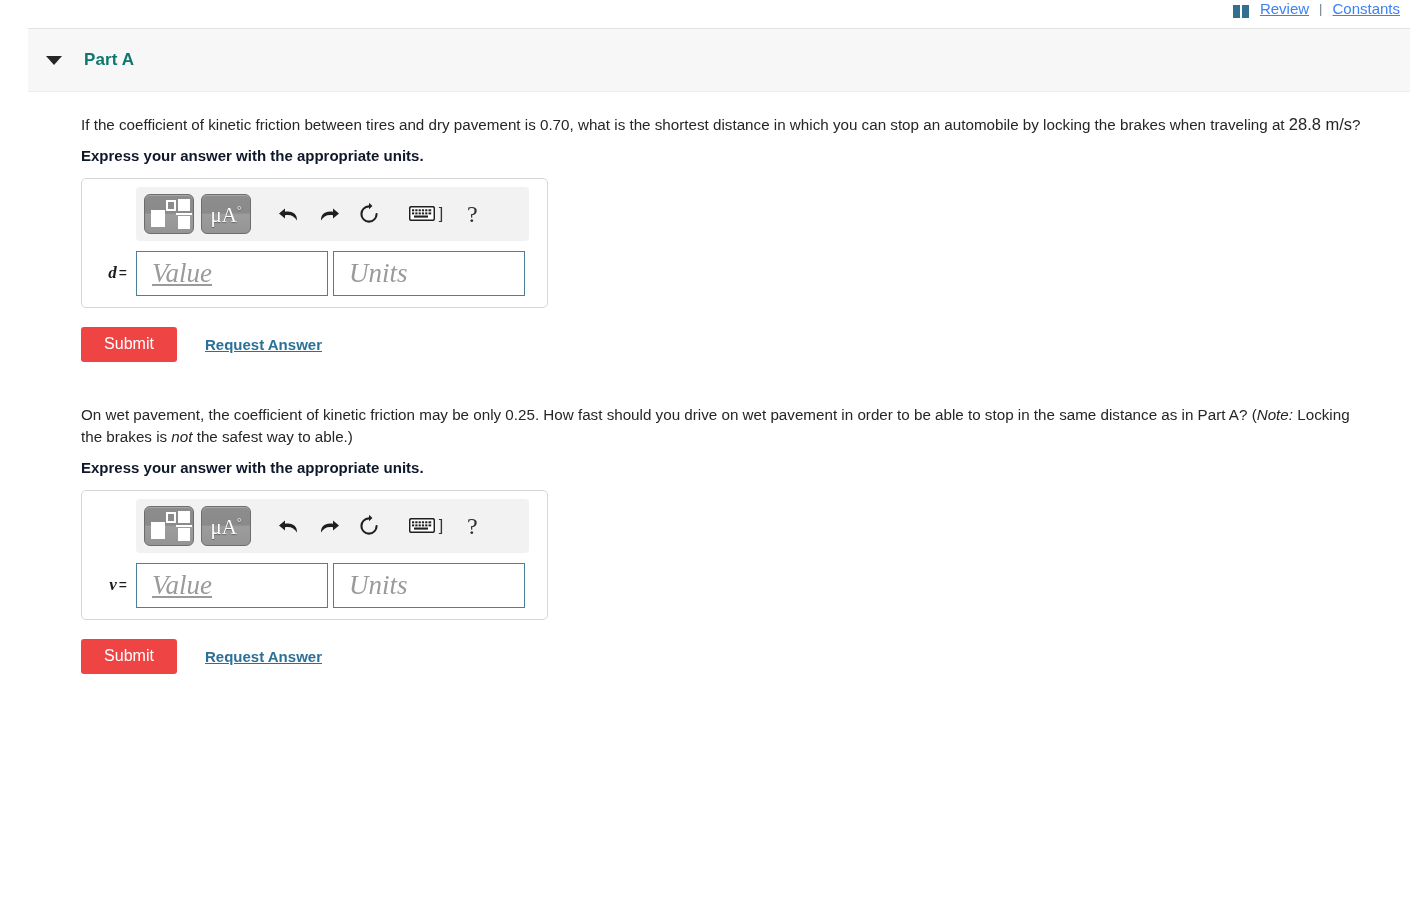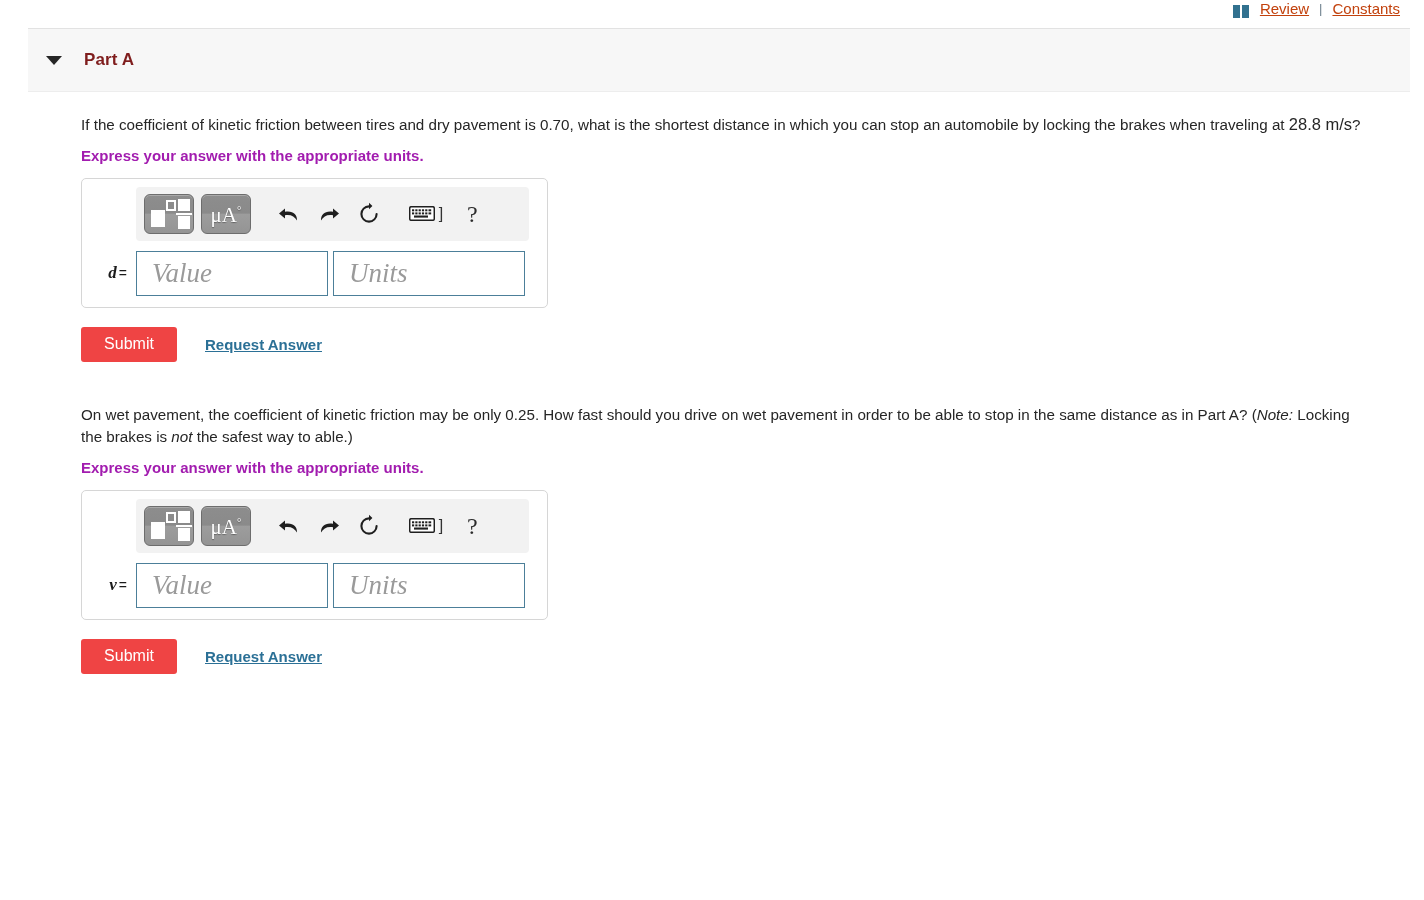--- a/index.html
+++ b/index.html
@@ -46,21 +46,21 @@
     position: absolute;
     top: 0;
     width: 7px;
     height: 13px;
     background: #31718f;
     display: block;
   }
   .book-icon i.l { left: 0; }
   .book-icon i.r { left: 9px; }
   .top-link {
-    color: #c2410c;
+    color: #3b82f6;
     text-decoration: underline;
     font-size: 15px;
     cursor: pointer;
   }
   .top-sep {
     color: #6c7f8c;
     font-size: 13px;
     padding: 0 2px;
   }
 
@@ -84,21 +84,21 @@
     height: 0;
     border-left: 8px solid transparent;
     border-right: 8px solid transparent;
     border-top: 9px solid #262626;
     margin-right: 22px;
     cursor: pointer;
   }
   .part-title {
     font-size: 17px;
     font-weight: bold;
-    color: #7f1d1d;
+    color: #0f766e;
     letter-spacing: 0.1px;
   }
 
   .part-body {
     padding: 21px 0 0 53px;
   }
   .question {
     font-size: 15.2px;
     line-height: 22.5px;
     color: #262626;
@@ -106,21 +106,21 @@
     margin: 0 0 10px 0;
   }
   .mathtext {
     font-family: Liberation Sans, sans-serif;
     font-size: 16.5px;
   }
   .italic { font-style: italic; }
   .express {
     font-size: 15px;
     font-weight: bold;
-    color: #a21caf;
+    color: #0f172a;
     margin: 0 0 14px 0;
   }
 
   
   .answer-box {
     width: 467px;
     border: 1px solid #d6d6d6;
     border-radius: 5px;
     background: #ffffff;
     box-sizing: border-box;
@@ -242,21 +242,21 @@
     box-sizing: border-box;
     display: flex;
     align-items: center;
     padding-left: 15px;
     font-family: "Liberation Serif", serif;
     font-style: italic;
     font-size: 27px;
     color: #9a9a9a;
     cursor: text;
   }
-  .field.value { width: 192px; }
+  .field.value { width: 192px; text-decoration: underline; }
   .field.units { width: 192px; margin-left: 5px; }
 
   
   .submit-row {
     display: flex;
     align-items: center;
     margin-top: 19px;
   }
   .submit-btn {
     background: #ef4444;

